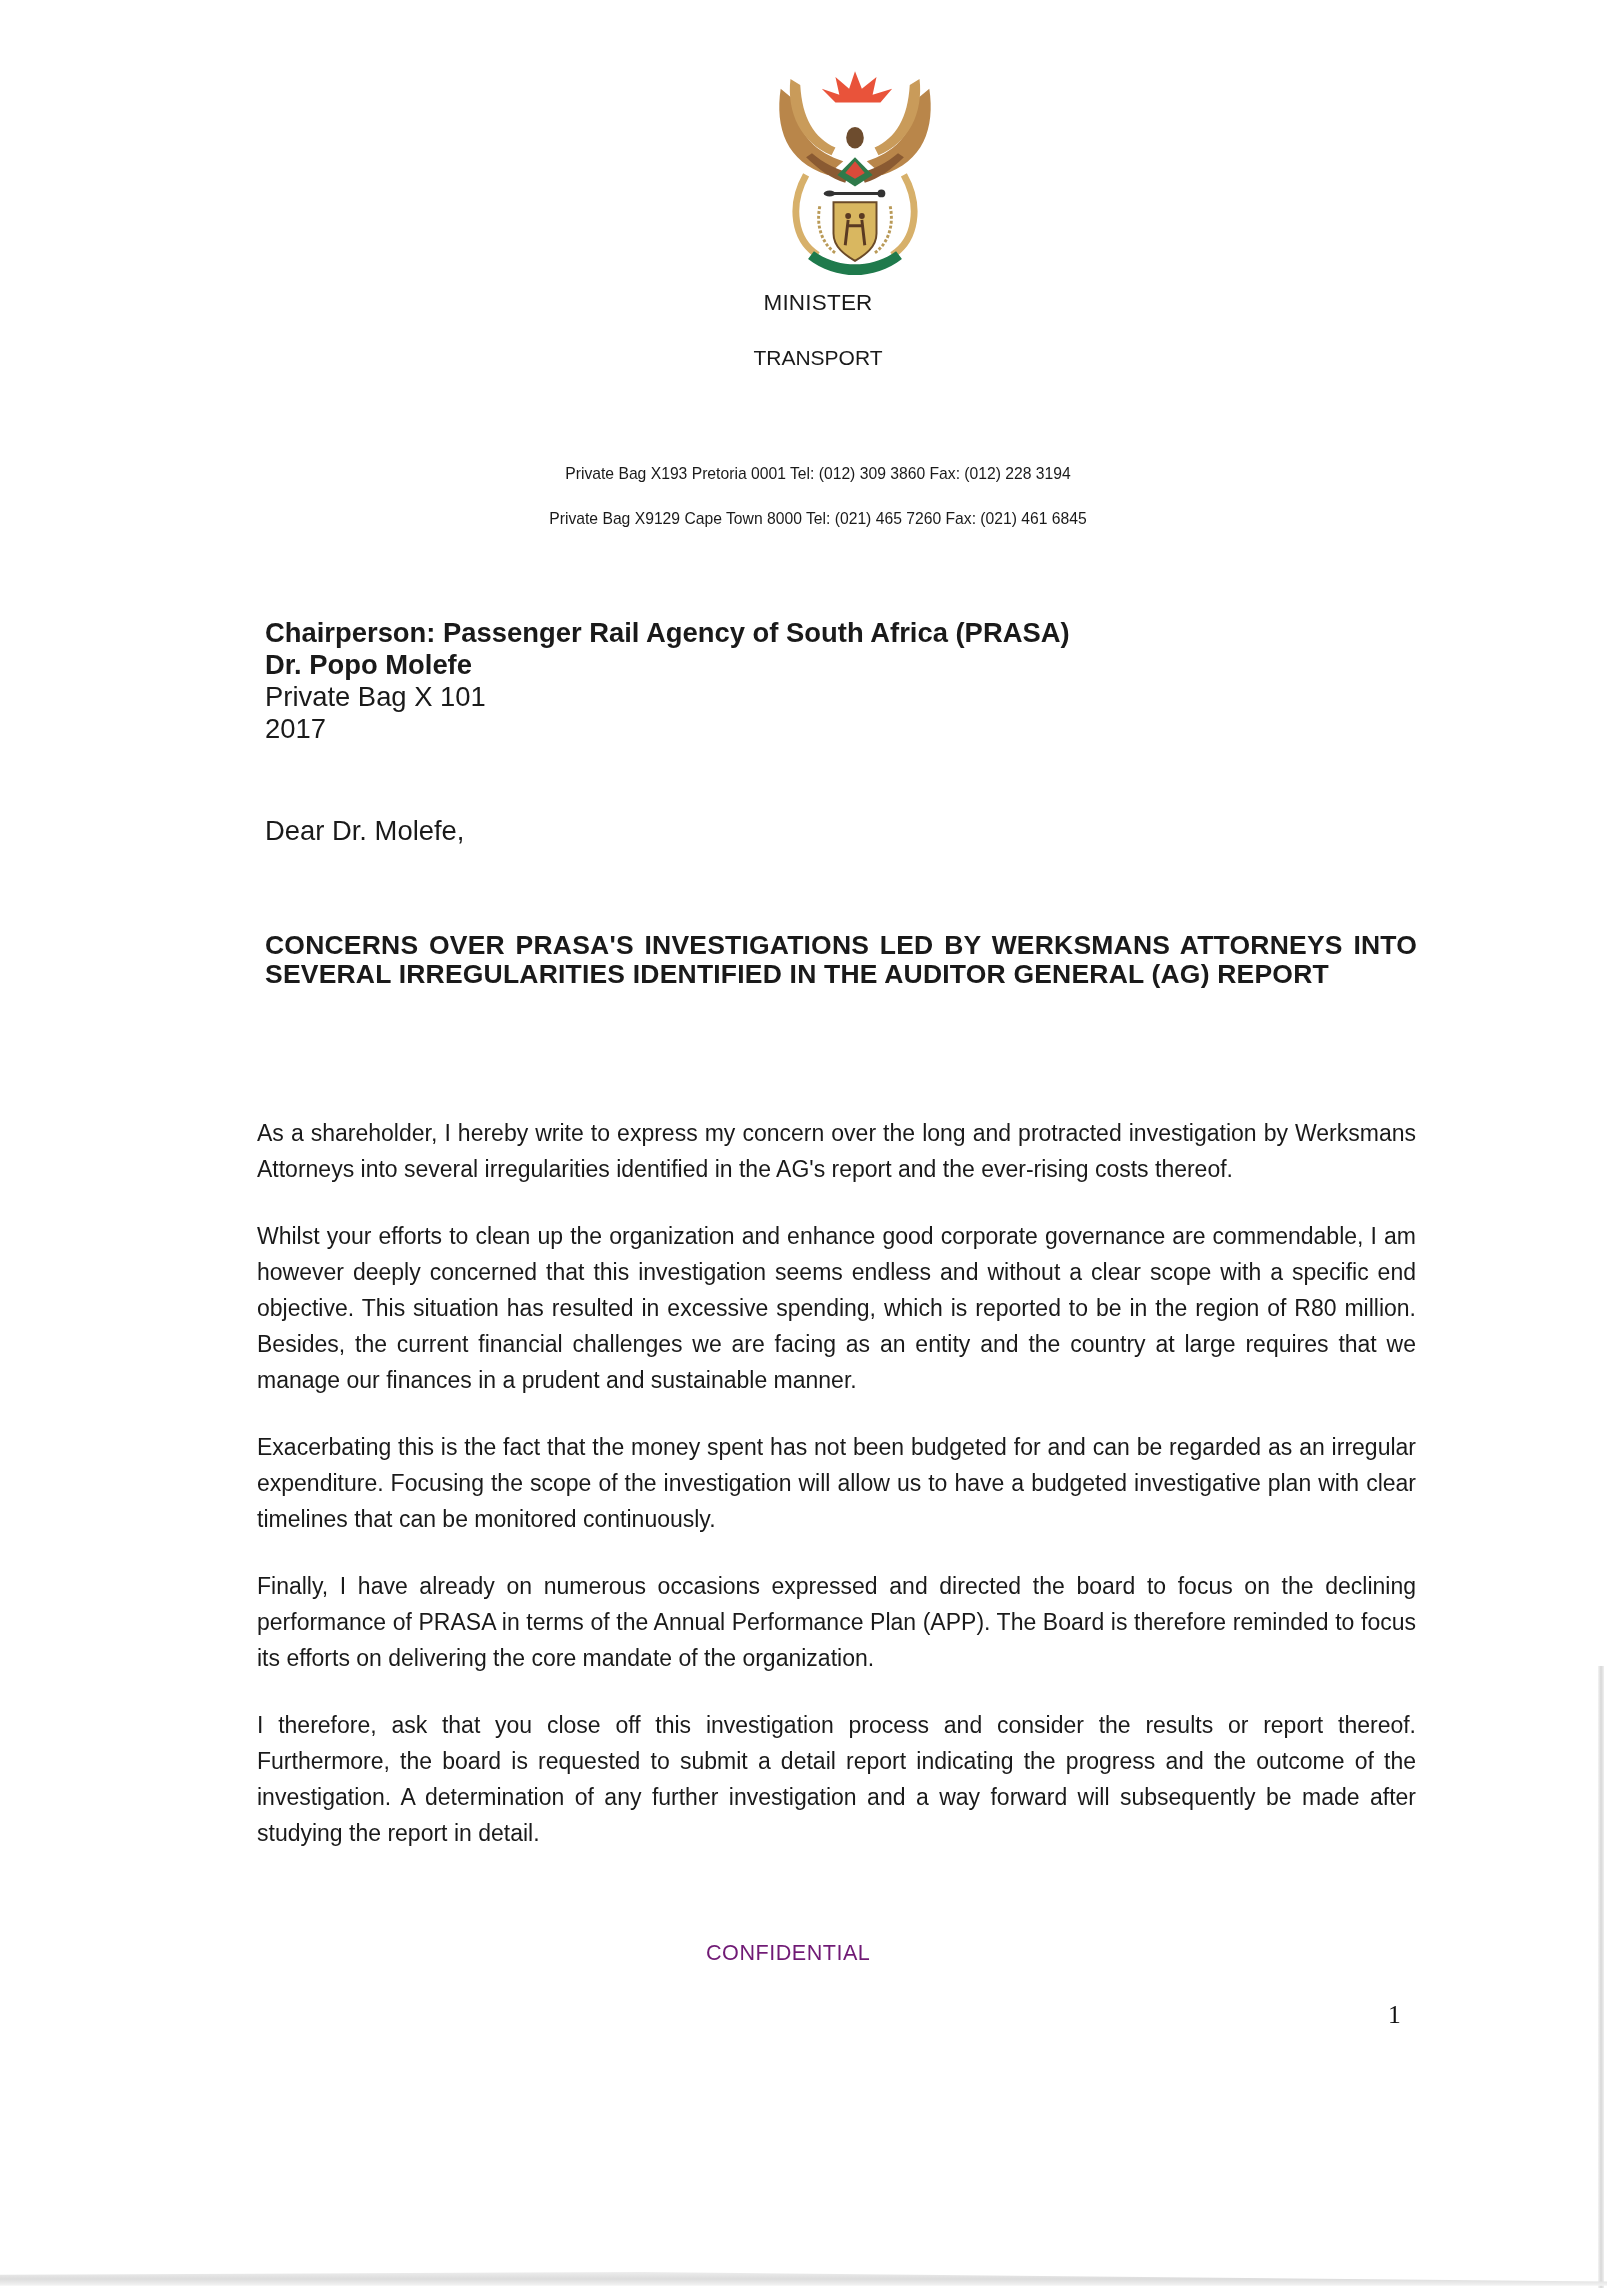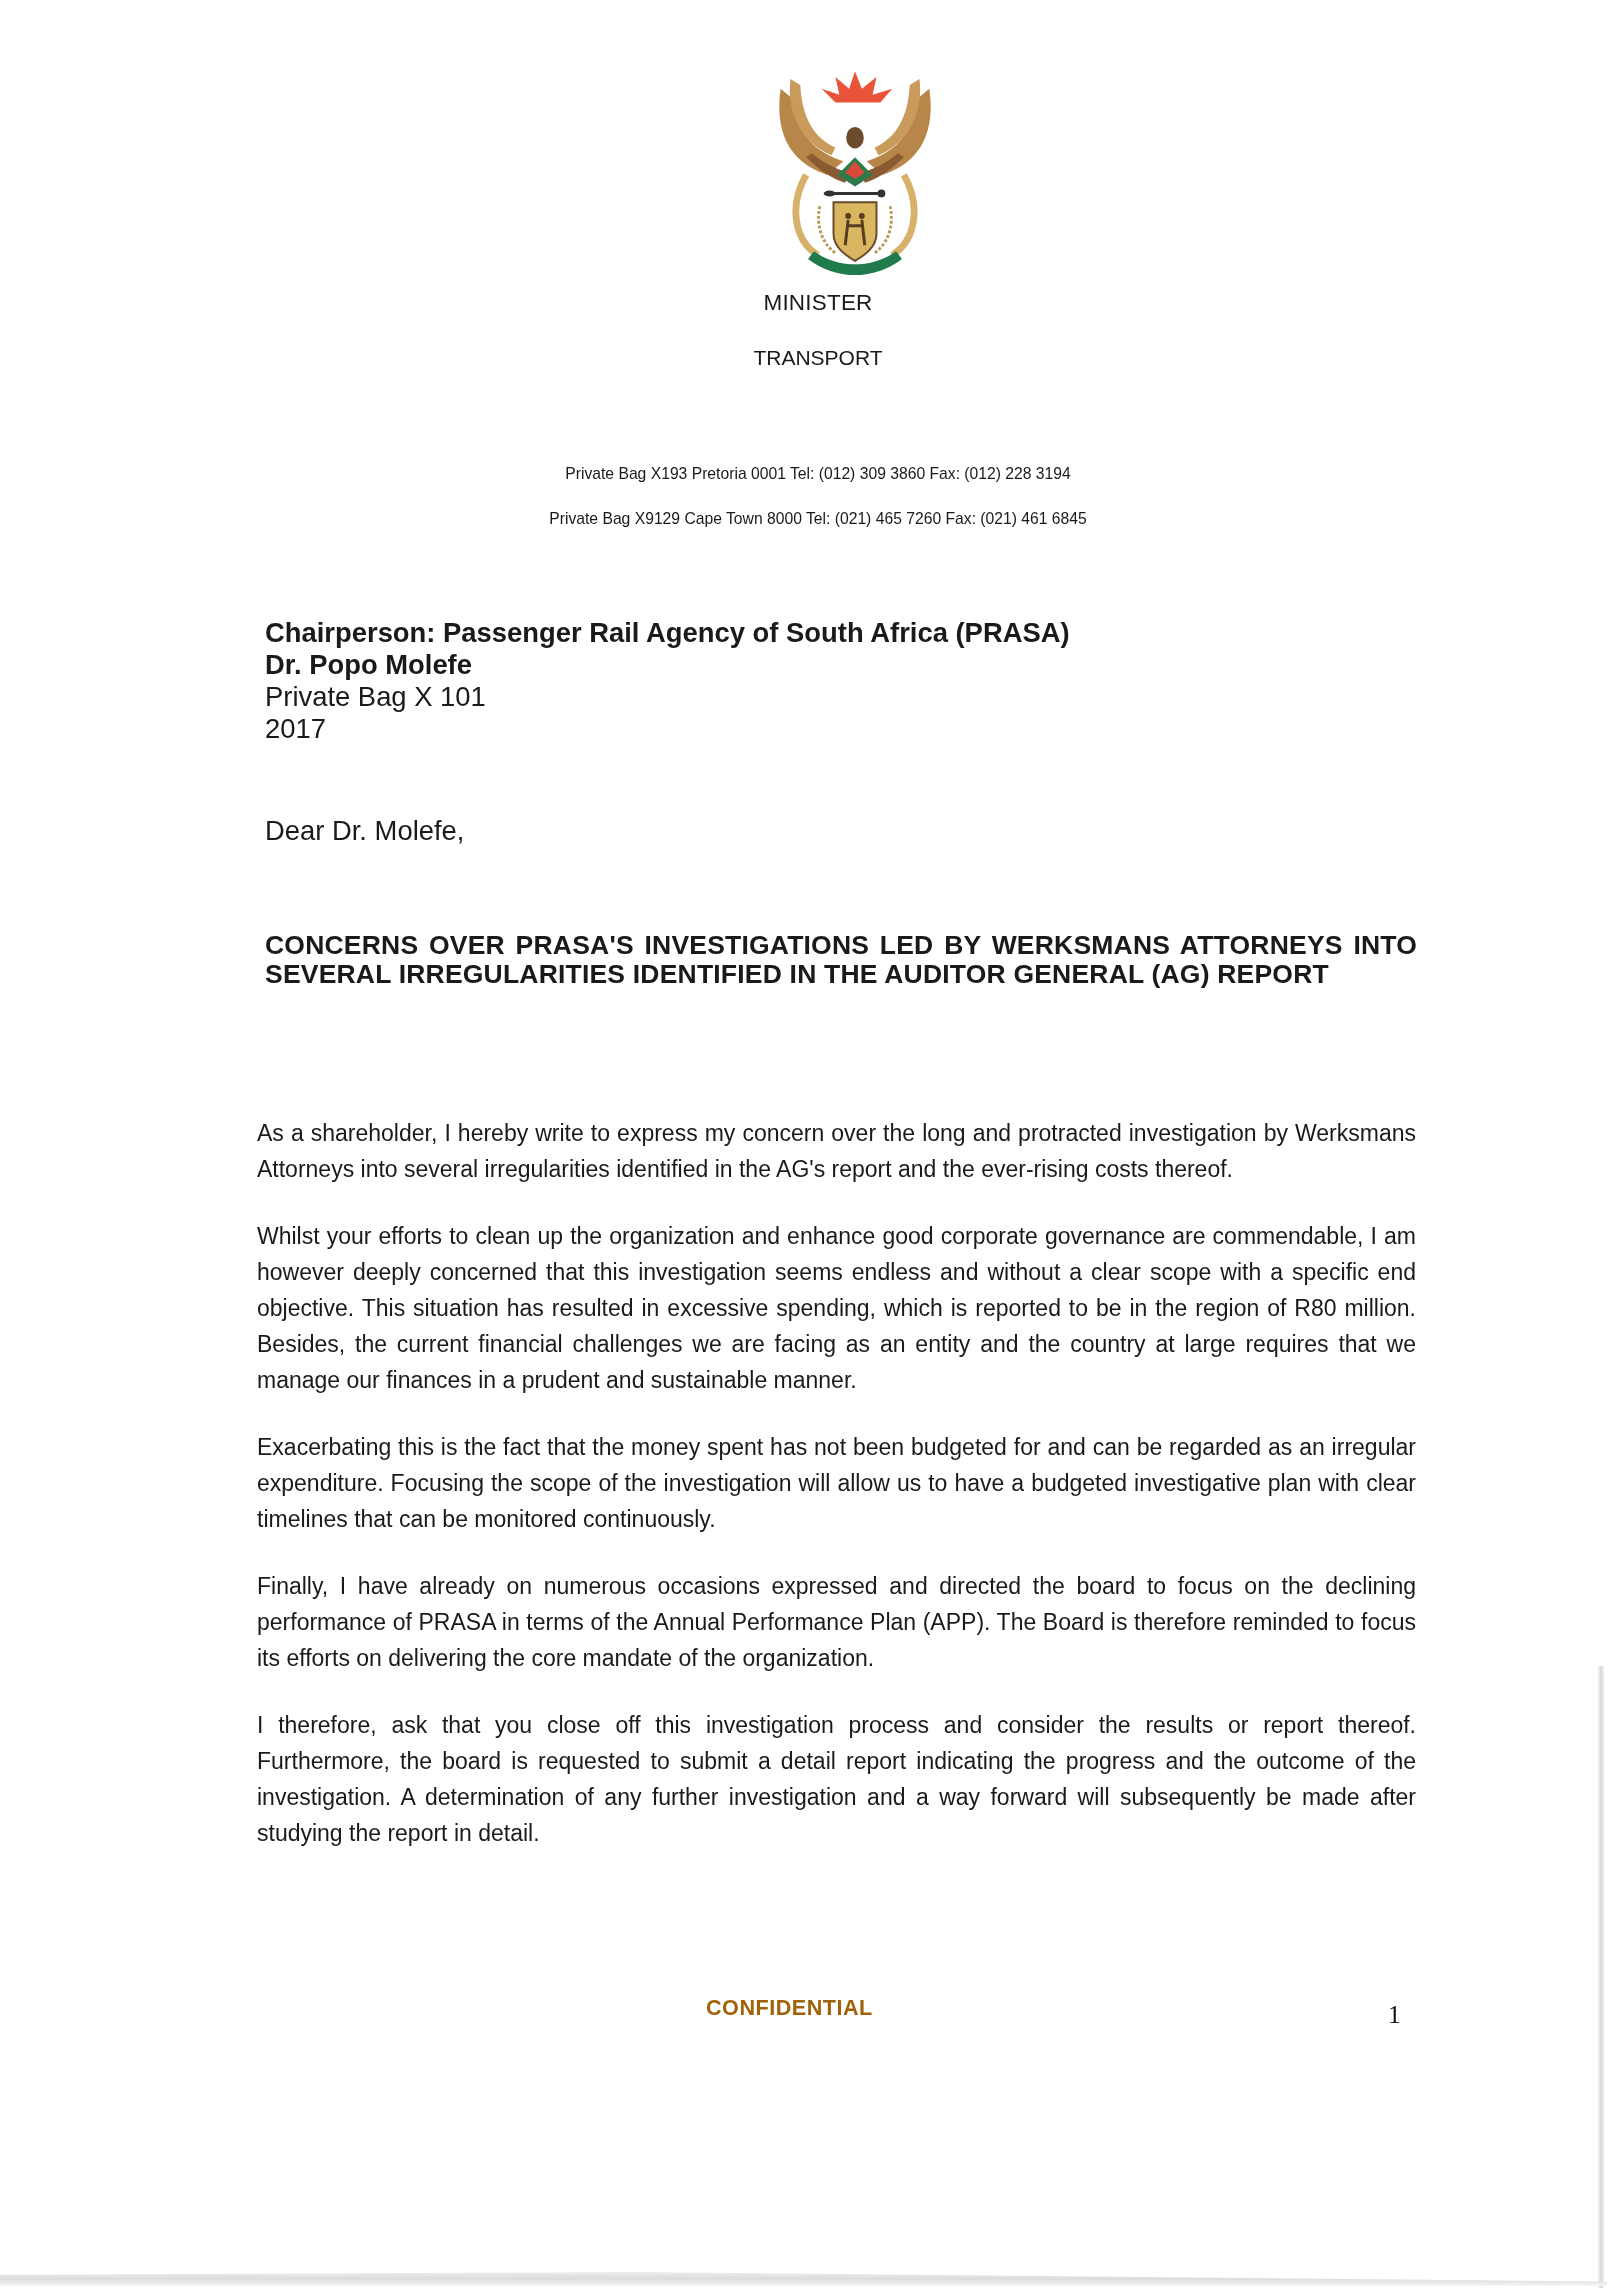--- a/index.html
+++ b/index.html
@@ -89,24 +89,24 @@
       position: absolute;
       left: 1388px;
       top: 2000px;
       font-family: "Liberation Serif", serif;
       font-size: 25.5px;
       color: #111;
     }
     .confidential {
       position: absolute;
       left: 706px;
-      top: 1995px;
+      top: 1940px;
       font-size: 21.6px;
-      font-weight: bold;
-      color: #a16207;
+      font-weight: normal;
+      color: #701a75;
       letter-spacing: 0.5px;
     }
 
     .scan-edge-right {
       position: absolute;
       left: 1598px;
       top: 1666px;
       width: 5.9px;
       height: 622px;
       background: linear-gradient(to right, #f4f4f4, #d8d8d8, #f0f0f0);

